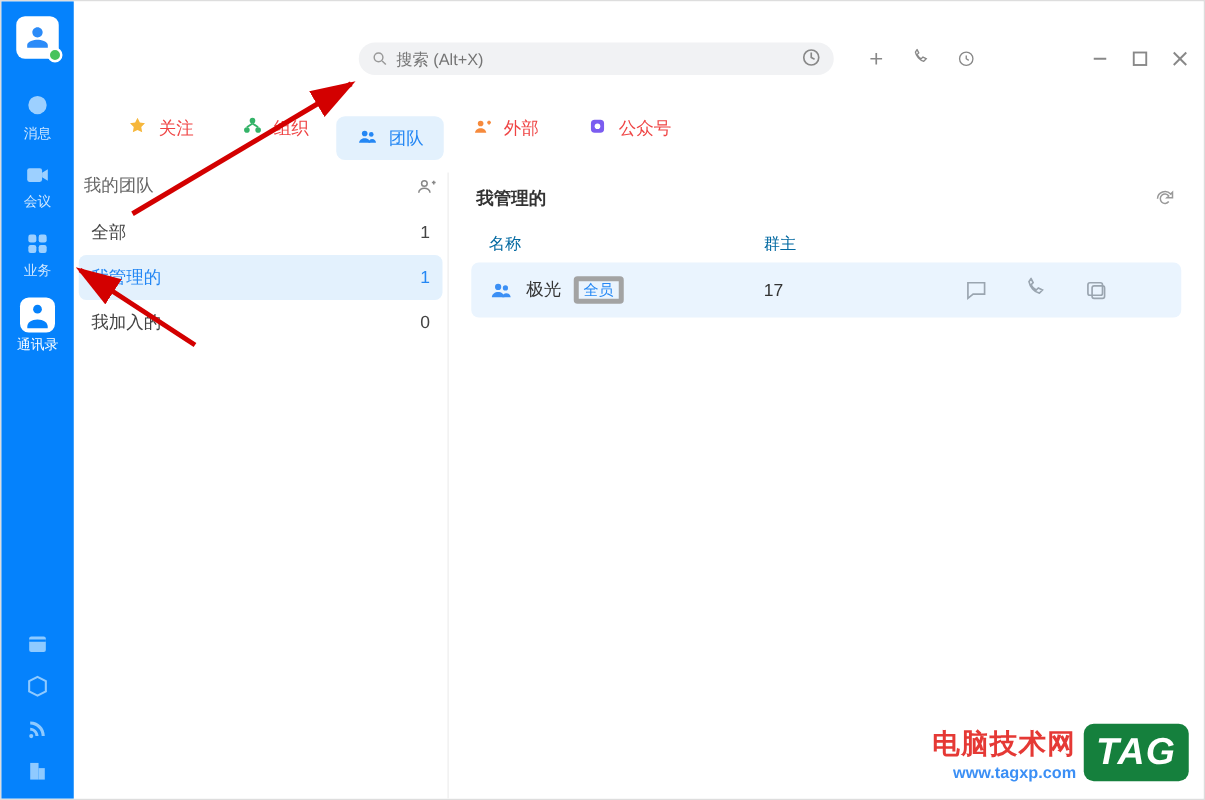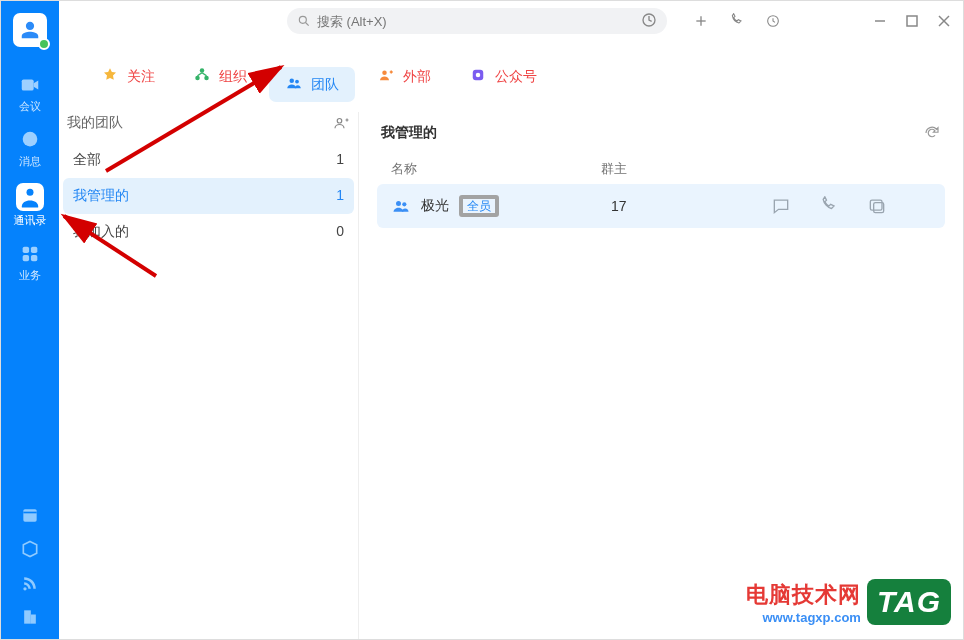--- a/index.html
+++ b/index.html
@@ -13,21 +13,21 @@
 .nav-item { width: 100%; display: flex; flex-direction: column; align-items: center; padding: 6px 0 8px; cursor: pointer; color: #cfe7ff; font-size: 11px; gap: 2px; position: relative;}
 .nav-item.active { color: #fff; }
 .nav-item.active .nav-icon-bg { background: #fff; width: 28px; height: 28px; border-radius: 7px; display:flex; align-items:center; justify-content:center;}
 .nav-item.active .nav-icon-bg svg { fill:#0582fc; }
 .nav-icon { width: 24px; height: 24px; display:flex; align-items:center; justify-content:center; }
 .nav-icon svg { width: 22px; height: 22px; fill: #9dd0ff; }
 .nav-spacer { flex: 1; }
 .bottom-icons { padding-bottom: 12px; display:flex; flex-direction:column; gap:14px; align-items:center;}
 .bottom-icons svg { width:20px; height:20px; fill:#8fcaff; cursor:pointer;}
 .content { flex: 1; display: flex; flex-direction: column; }
-.topbar { height: 40px; display: flex; align-items: center; padding: 0 12px 0 28px; gap: 10px; }
+.topbar { height: 40px; display: flex; align-items: center; padding: 0 12px 0 28px; gap: 10px; margin-top: 26px; }
 .search-box { flex: 0 0 auto; width: 380px; margin-left: 200px; height: 26px; background: #f1f2f4; border-radius: 13px; display: flex; align-items: center; padding: 0 10px; gap: 6px; color: #888; font-size: 13px; }
 .search-box svg { width: 14px; height: 14px; fill: #999; }
 .search-input { border: none; background: transparent; flex: 1; outline: none; font-size: 13px; color:#555;}
 .search-refresh svg { width:16px; height:16px; fill:#888;}
 .top-actions { display: flex; align-items: center; gap: 20px; margin-left: 16px; }
 .top-actions svg { width: 16px; height: 16px; fill: #888; cursor:pointer; }
 .winbtns { margin-left: auto; display:flex; gap:18px; align-items:center;}
 .winbtns svg, .winbtns .wbtn { width:14px; height:14px; fill:#888; stroke:#888; cursor:pointer; display:flex; align-items:center; justify-content:center;}
 .tabs { display: flex; align-items: center; padding: 10px 26px 10px; gap: 6px; }
 .tab { display: flex; align-items: center; gap: 8px; padding: 7px 16px; border-radius: 7px; cursor: pointer; font-size: 14px; color: #ef4444; font-weight:500;}
@@ -35,21 +35,21 @@
 .tab-icon svg { width:18px; height:18px; }
 .body { display: flex; flex: 1; }
 .leftcol { width: 300px; border-right: 1px solid #eee; display:flex; flex-direction:column; padding: 0 4px; }
 .leftcol-head { display:flex; align-items:center; justify-content:space-between; padding: 2px 4px 10px; color:#666; font-size:14px;}
 .leftcol-head svg { width:18px; height:18px; fill:#888;}
 .filter-row { display:flex; align-items:flex-start; justify-content:space-between; padding: 9px 10px; border-radius:6px; font-size:14px; color:#444; cursor:pointer;}
 .filter-row.active { background:#e3f1fd; color:#2487f4; }
 .rightcol { flex:1; display:flex; flex-direction:column; padding: 0 18px; }
 .section-head { display:flex; align-items:center; justify-content:space-between; padding: 12px 4px; font-size:14px; font-weight:600; color:#333;}
 .section-head svg { width:18px; height:18px; fill:#888; cursor:pointer;}
-.table-head { display:flex; padding: 6px 14px; color:#737373; font-size:13px;gap:10px;}
+.table-head { display:flex; padding: 6px 14px; color:#0369a1; font-size:13px;}
 .col-name { flex:1; }
 .col-owner { width:160px; }
 .col-actions { width:160px; }
 .team-row { display:flex; align-items:center; padding: 12px 14px; background:#eaf4fe; border-radius:6px; font-size:14px; color:#333; }
 .team-row .badge { color:#2487f4; font-size:12px; border:4px solid #a3a3a3; border-radius:3px; padding:0 4px; margin-left:6px;}
 .team-row svg.picon { width:20px; height:20px; fill:#3b8ff5; margin-right:10px;}
 .team-row .col-actions { display:flex; gap:28px; justify-content:flex-start;}
 .team-row .col-actions svg { width:20px; height:20px; fill:none; stroke:#9aa5b0; stroke-width:1.6;}
 
 .arrow { position:absolute; pointer-events:none; }
@@ -68,53 +68,53 @@
       <div class="avatar">
           <svg viewBox="0 0 24 24">
             <path d="M12 12c2.5 0 4.5-2 4.5-4.5S14.5 3 12 3 7.5 5 7.5 7.5 9.5 12 12 12zm0 2c-3 0-9 1.5-9 4.5V21h18v-2.5c0-3-6-4.5-9-4.5z"></path>
           </svg>
         </div>
       <div class="avatar-status"></div>
     </div>
     <div class="nav-item">
       <div class="nav-icon">
           <svg viewBox="0 0 24 24">
+            <circle cx="12" cy="11" r="8"></circle>
+          </svg>
+        </div>
+      <span>消息</span>
+    </div>
+    <div class="nav-item">
+      <div class="nav-icon">
+          <svg viewBox="0 0 24 24">
             <rect x="3" y="6" width="13" height="12" rx="2"></rect>
             <path d="M16 10l5-3v10l-5-3z"></path>
           </svg>
         </div>
       <span>会议</span>
-    </div>
-    <div class="nav-item">
-      <div class="nav-icon">
-          <svg viewBox="0 0 24 24">
-            <circle cx="12" cy="11" r="8"></circle>
-          </svg>
-        </div>
-      <span>消息</span>
-    </div>
-    <div class="nav-item active">
-      <div class="nav-icon-bg">
-          <svg viewBox="0 0 24 24">
-            <circle cx="12" cy="8" r="3"></circle>
-            <path d="M5 20c0-3 3-5 7-5s7 2 7 5v1H5z"></path>
-          </svg>
-        </div>
-      <span>通讯录</span>
     </div>
     <div class="nav-item">
       <div class="nav-icon">
           <svg viewBox="0 0 24 24">
             <rect x="4" y="4" width="7" height="7" rx="2"></rect>
             <rect x="13" y="4" width="7" height="7" rx="2"></rect>
             <rect x="4" y="13" width="7" height="7" rx="2"></rect>
             <rect x="13" y="13" width="7" height="7" rx="2"></rect>
           </svg>
         </div>
       <span>业务</span>
+    </div>
+    <div class="nav-item active">
+      <div class="nav-icon-bg">
+          <svg viewBox="0 0 24 24">
+            <circle cx="12" cy="8" r="3"></circle>
+            <path d="M5 20c0-3 3-5 7-5s7 2 7 5v1H5z"></path>
+          </svg>
+        </div>
+      <span>通讯录</span>
     </div>
     <div class="nav-spacer"></div>
     <div class="bottom-icons">
       <svg viewBox="0 0 24 24">
           <rect x="4" y="5" width="16" height="15" rx="2"></rect>
           <line x1="4" y1="9" x2="20" y2="9" stroke="#0582fc" stroke-width="2"></line>
         </svg>
       <svg viewBox="0 0 24 24">
           <path d="M12 3l8 4v10l-8 4-8-4V7z" fill="none" stroke="#8fcaff" stroke-width="2"></path>
         </svg>

